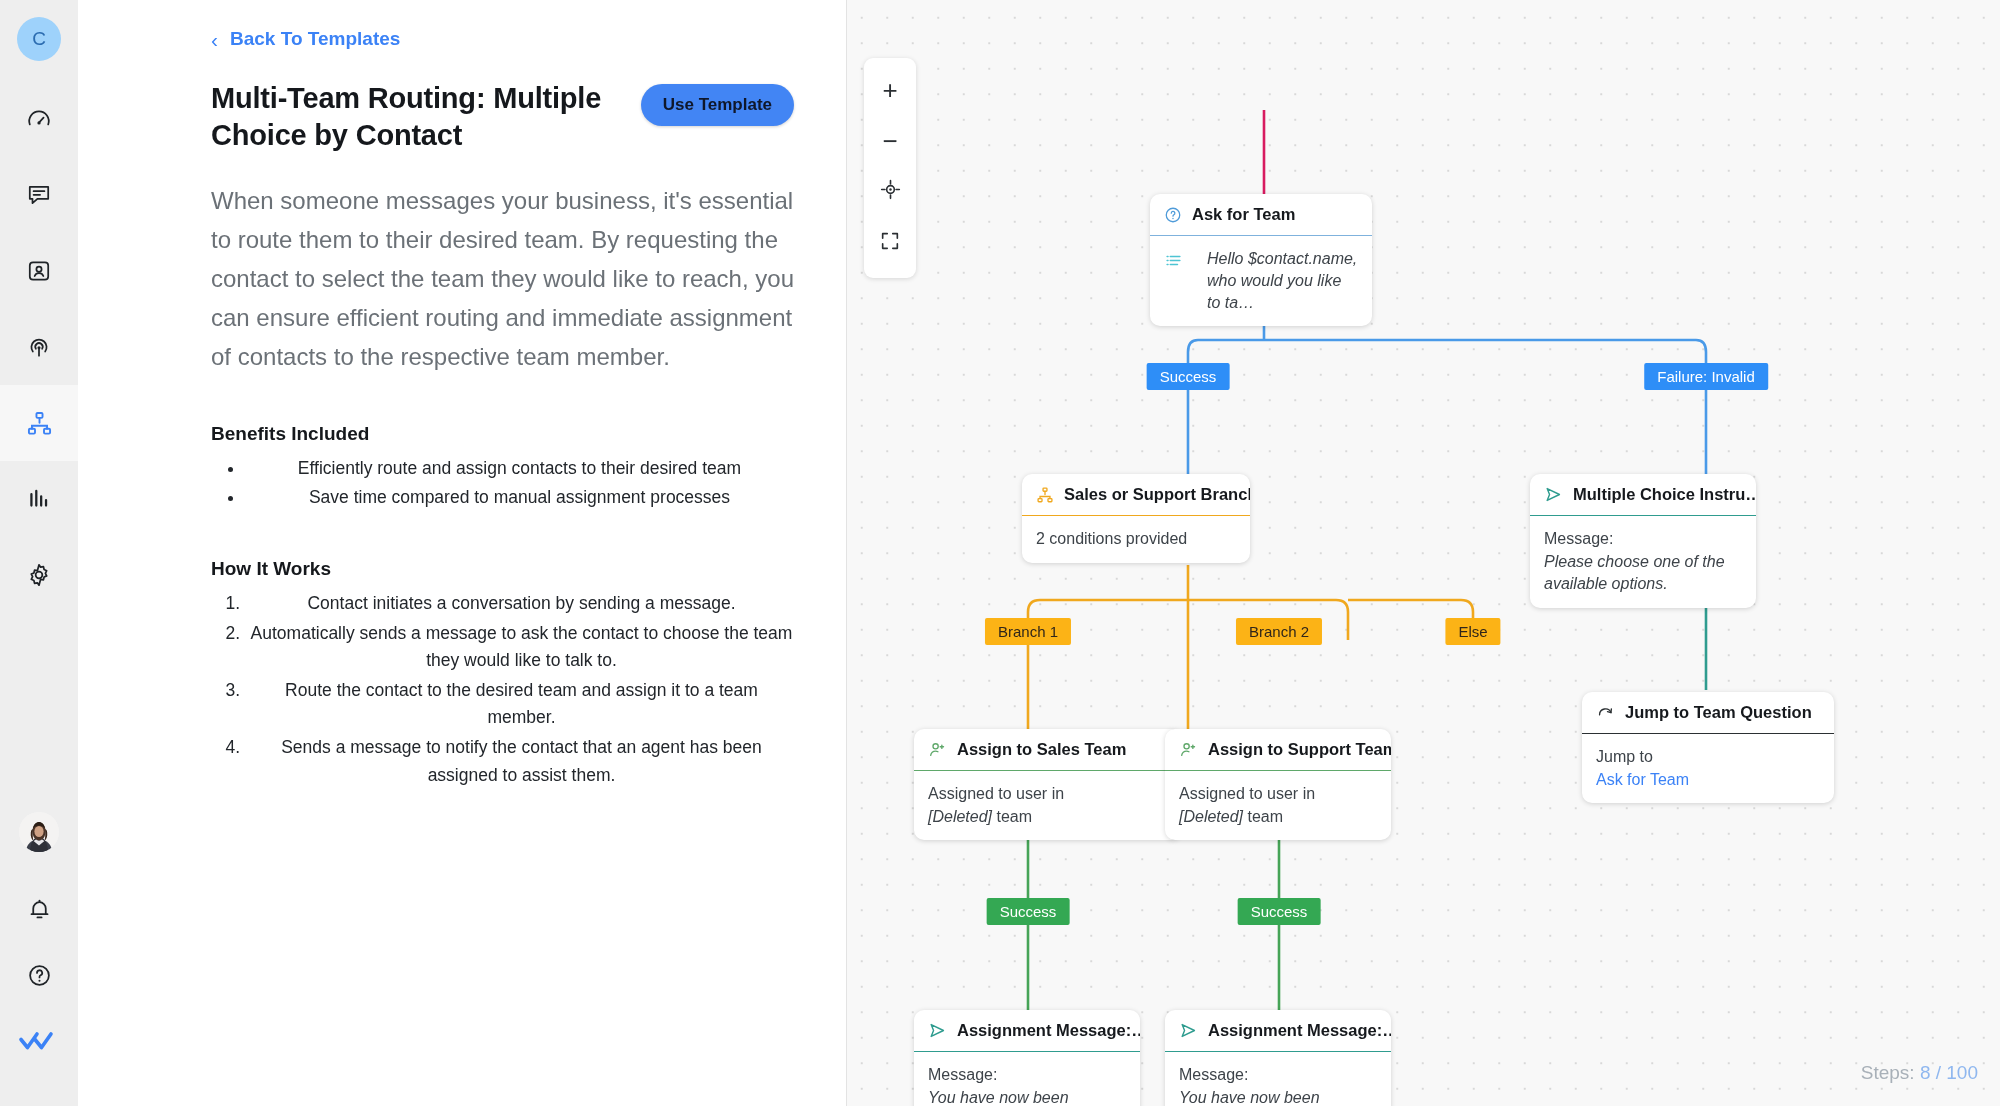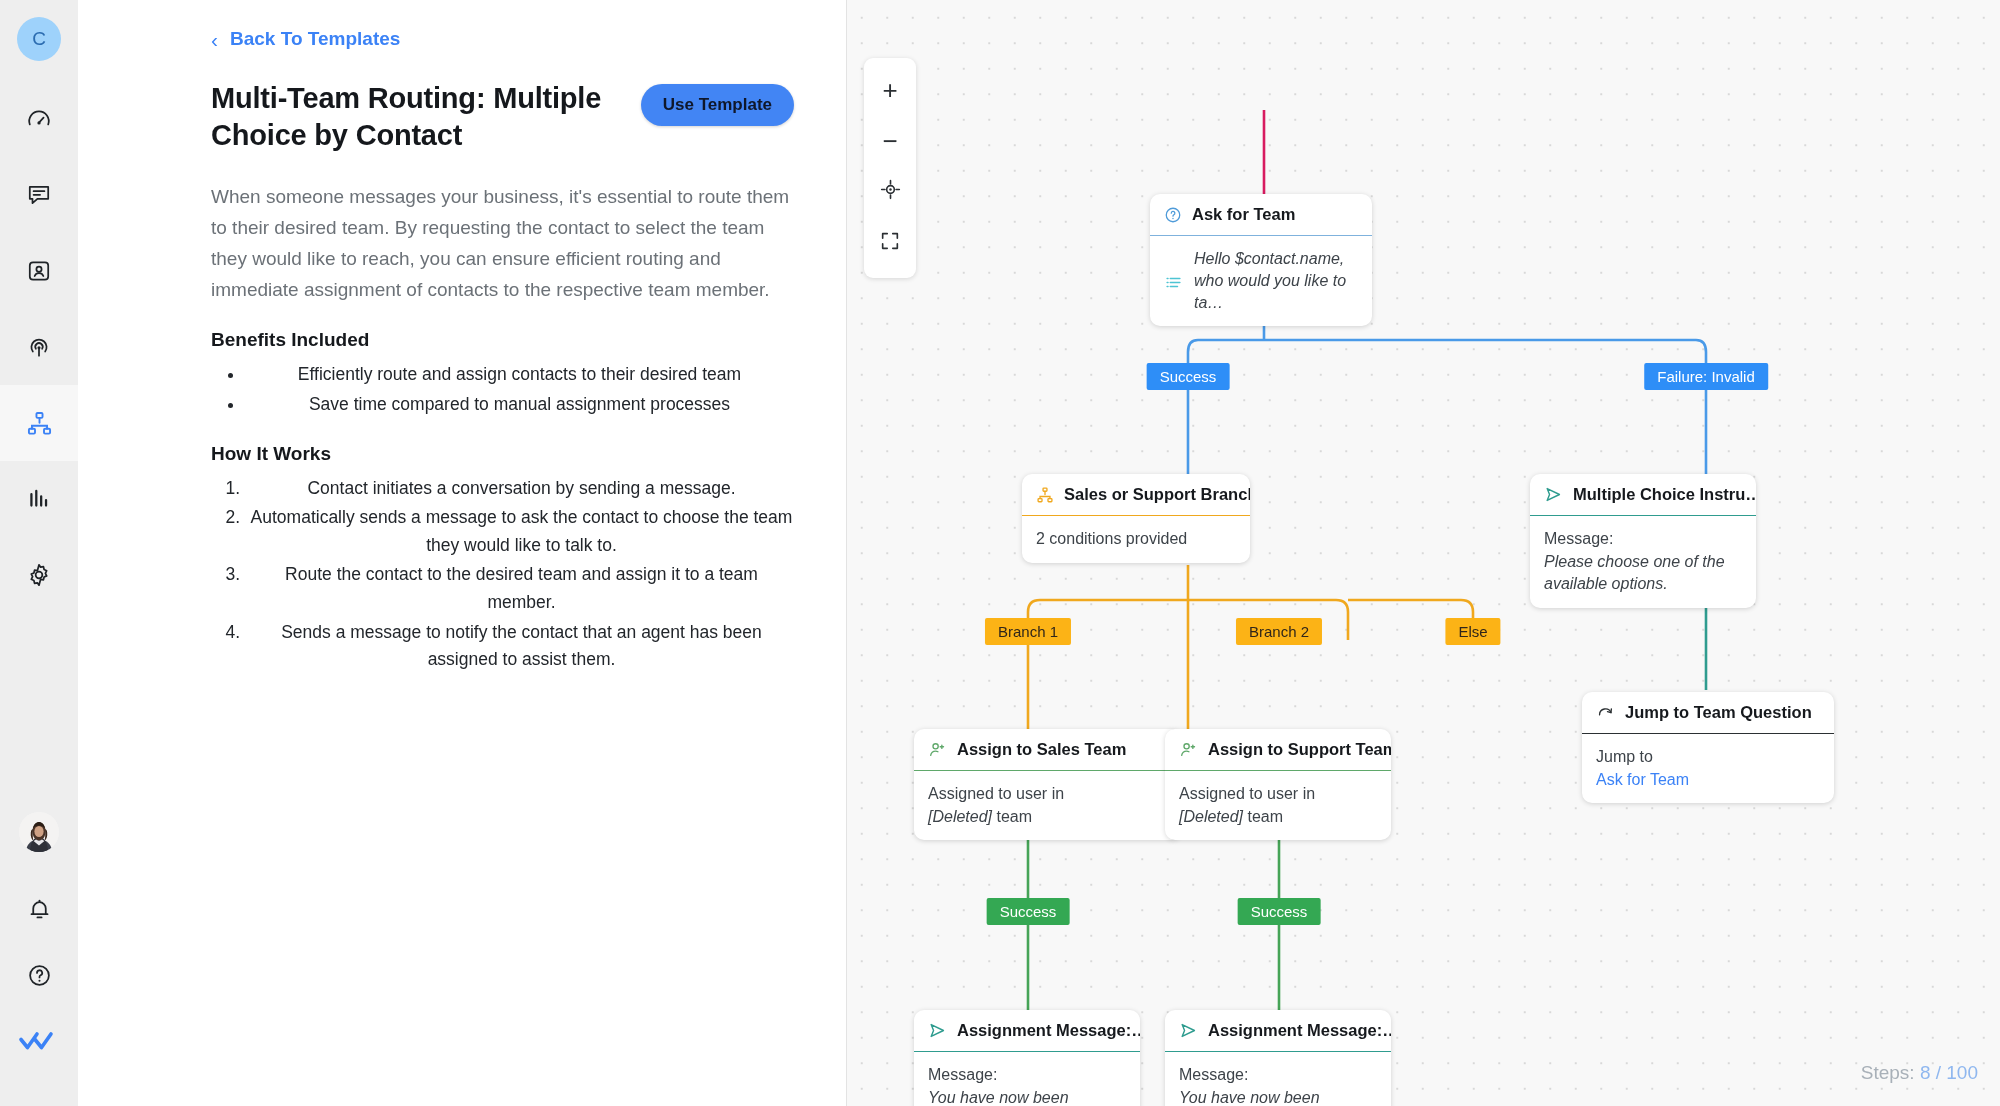--- a/index.html
+++ b/index.html
@@ -71,25 +71,25 @@
     margin-top: 4px;
     background: #4285f4; color: #0f172a;
     border: none; border-radius: 22px;
     padding: 11px 22px; font-size: 17px; font-weight: 600;
     font-family: "Liberation Sans", sans-serif;
     cursor: pointer; white-space: nowrap;
     box-shadow: 0 1px 3px rgba(0,0,0,0.18);
   }
   .desc {
     margin-top: 28px;
-    font-size: 19px; line-height: 1.62; color: #6b7177;
+    font-size: 24px; line-height: 1.62; color: #6b7177;
     max-width: 660px;
   }
   .section-head {
-    margin-top: 24px; margin-bottom: 10px;
+    margin-top: 46px; margin-bottom: 10px;
     font-size: 19px; font-weight: 700; color: #15181c;
   }
   ul.bullets, ol.steps {
     font-size: 17.5px; line-height: 1.58; color: #22262b;
     padding-left: 34px; max-width: 660px; text-align: center;
   }
   ul.bullets li { margin-bottom: 2px; }
   ol.steps li { margin-bottom: 2px; padding-left: 4px; }
 
   
@@ -376,21 +376,21 @@
       <div class="node-head">
         <span class="node-icon">
           <svg width="18" height="18" viewBox="0 0 24 24" fill="none" stroke="#4f9bd9" stroke-width="1.7" stroke-linecap="round">
             <circle cx="12" cy="12" r="9"></circle>
               <path d="M9.7 9.6a2.4 2.4 0 1 1 3.3 2.2c-.7.3-1 .8-1 1.5v.3"></path>
               <circle cx="12" cy="16.6" r=".95" fill="#4f9bd9" stroke="none"></circle>
           </svg>
         </span>
         <span>Ask for Team</span>
       </div>
-      <div class="node-body" style="display:flex; gap:11px; align-items:center;">
+      <div class="node-body" style="display:flex; gap:24px; align-items:flex-start;">
         <span class="node-icon" style="margin-top:3px;">
           <svg width="19" height="19" viewBox="0 0 24 24" stroke="#4ec4d3" stroke-width="2" stroke-linecap="round">
             <path d="M4 7h1M4 12h1M4 17h1M8 7h12M8 12h12M8 17h9"></path>
           </svg>
         </span>
         <span class="ital" style="line-height:1.38;">Hello $contact.name, who would you like to ta…</span>
       </div>
     </div>
 
     <div class="node branch" style="left:176px; top:474px; width:228px;">

